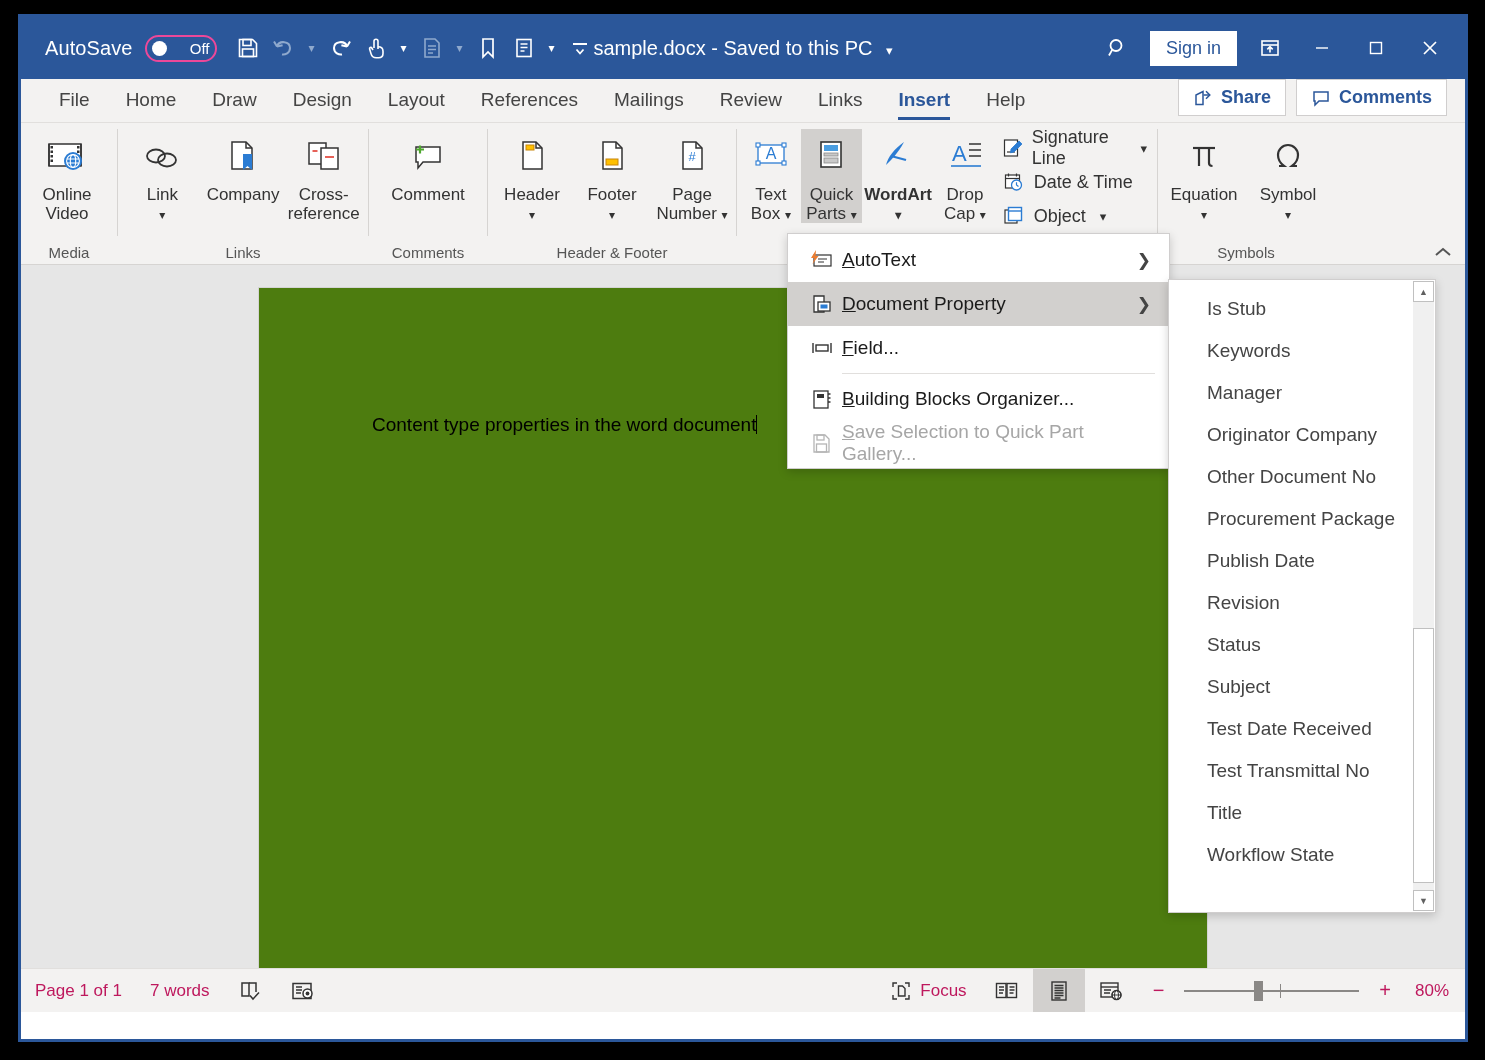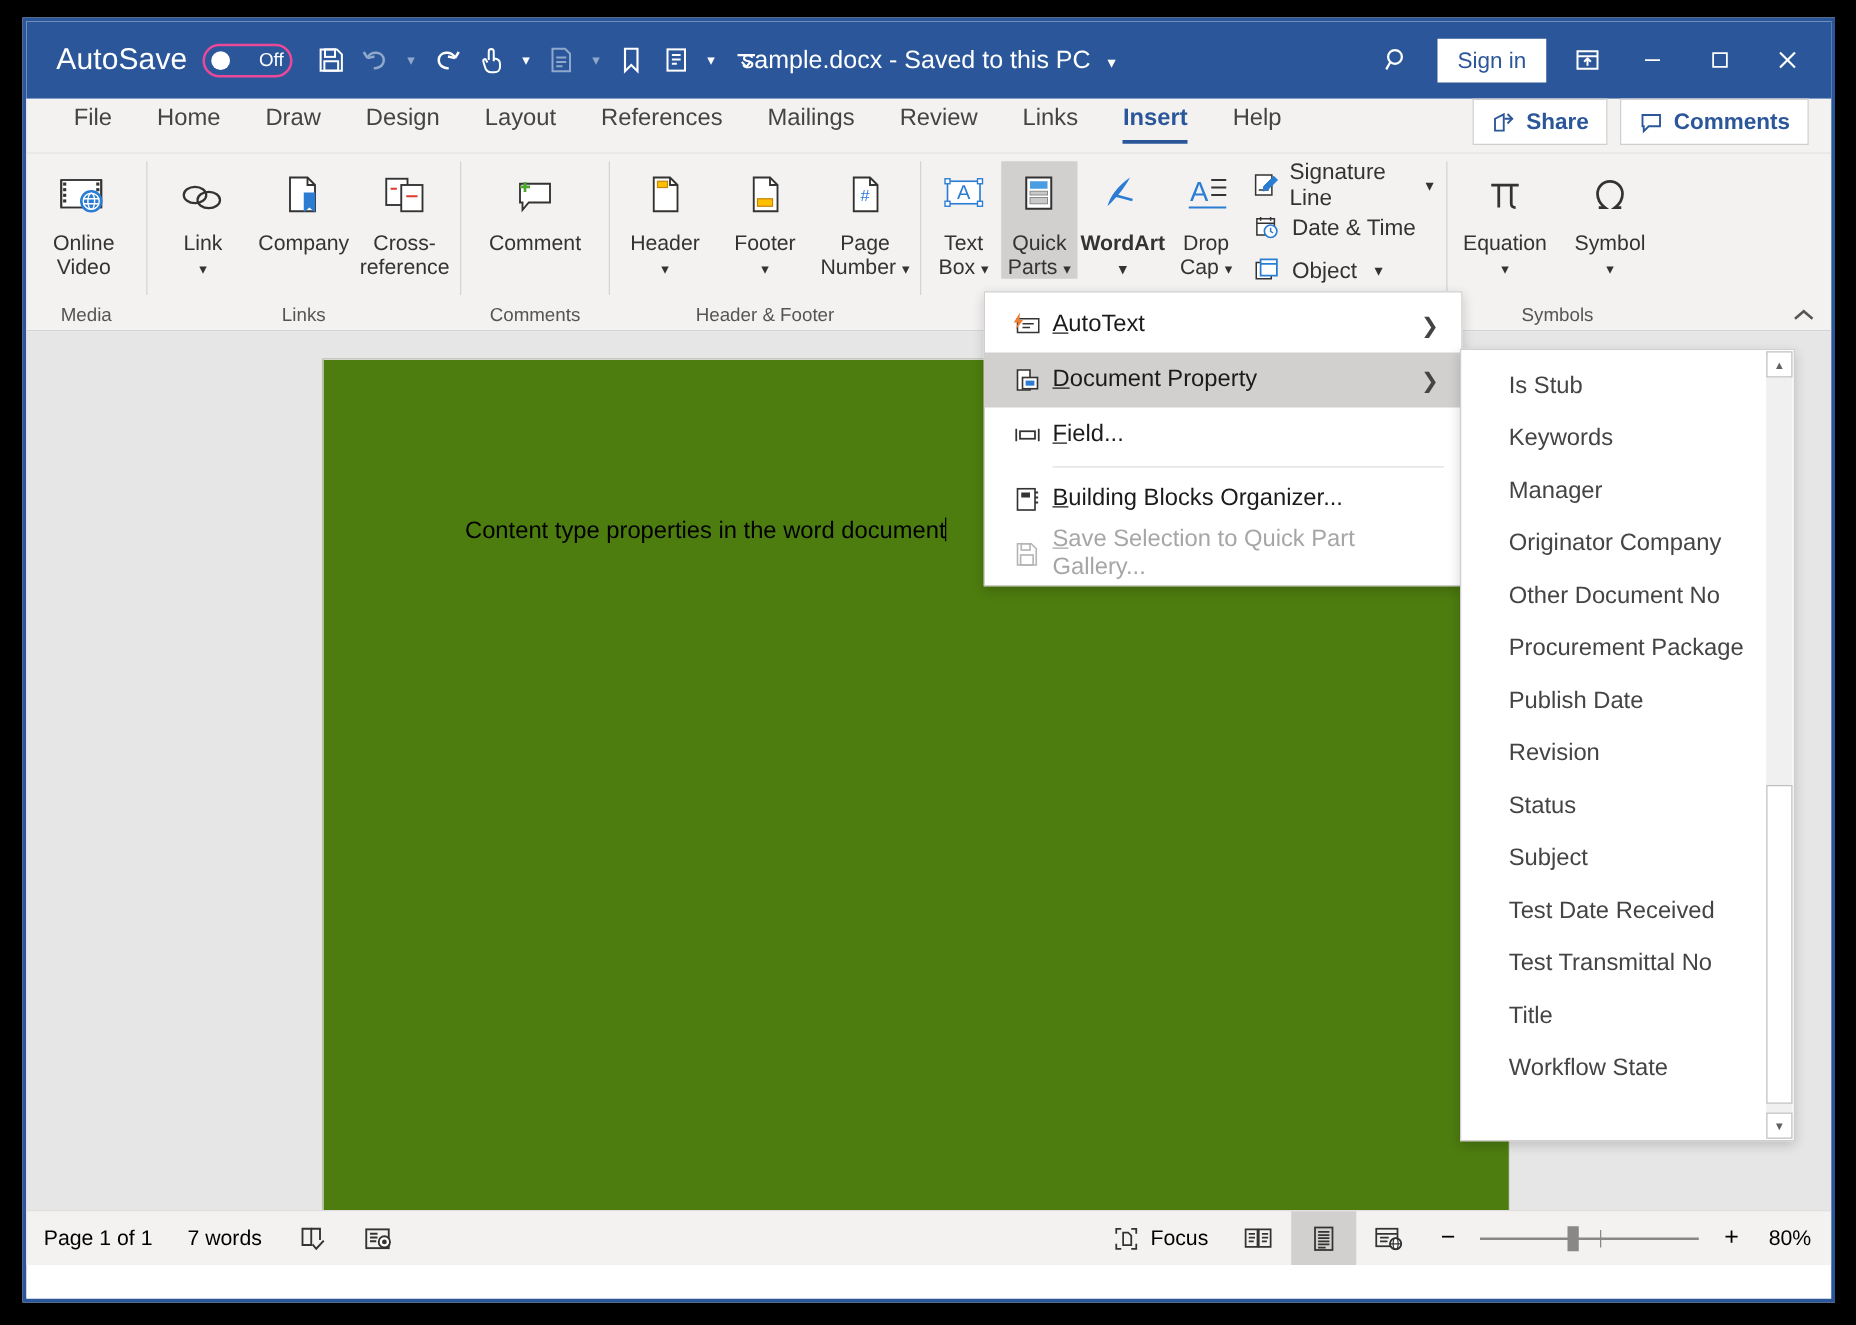--- a/index.html
+++ b/index.html
@@ -21,21 +21,21 @@
   
   .titlebar {
     position: relative;
     height: 62px;
     background: #2b579a;
     display: flex;
     align-items: center;
     color: #fff;
   }
   .autosave-wrap { display:flex; align-items:center; margin-left: 24px; gap: 12px; }
-  .autosave-label { font-size: 24px; letter-spacing: .1px; }
+  .autosave-label { font-size: 20px; letter-spacing: .1px; }
   .toggle {
     width: 72px; height: 27px; border: 2px solid #ec4899; border-radius: 14px;
     display:flex; align-items:center; gap:6px; padding: 0 5px; justify-content: space-between;
   }
   .toggle .knob { width: 15px; height: 15px; border-radius: 50%; background: #fff; }
   .toggle .state { font-size: 15px; }
   .qat { display: flex; align-items: center; gap: 2px; margin-left: 14px; }
   .qat-btn {
     width: 34px; height: 38px; display:flex; align-items:center; justify-content:center;
     color: #fff;
@@ -60,21 +60,21 @@
   }
   .signin {
     background:#fff; color:#2b579a; font-size: 18px; border:0;
     padding: 7px 16px; margin: 0 6px; font-family: inherit;
   }
   .wincontrol { width: 50px; height: 44px; display:flex; align-items:center; justify-content:center; }
 
   
   .tabstrip {
     height: 44px; background: #f3f2f1;
-    display: flex; align-items: center; padding-left: 20px;
+    display: flex; align-items: flex-end; padding-left: 20px;
     border-bottom: 1px solid #e1dfdd;
     position: relative;
   }
   .tab {
     font-size: 19px; color: #444; padding: 0 18px 11px 18px; position: relative;
   }
   .tab.active { color: #2b579a; font-weight: bold; }
   .tab.active::after {
     content:''; position:absolute; left: 18px; right: 18px; bottom: 2px;
     height: 3px; background:#2b579a;
@@ -128,21 +128,21 @@
     font-family: "Liberation Sans", sans-serif;
   }
   .caret-bar {
     display:inline-block; width:1px; height:19px; background:#000;
     vertical-align: -3px; margin-left: 0px;
   }
 
   
   .statusbar {
     height: 44px; background:#f3f2f1; display:flex; align-items:center;
-    border-top: 1px solid #e1dfdd; font-size: 17px; color:#000000;
+    border-top: 1px solid #e1dfdd; font-size: 17px; color:#be185d;
     position: relative;
   }
   .sb-item { padding: 0 14px; display:flex; align-items:center; height:100%; }
   .sb-right { margin-left:auto; display:flex; align-items:center; height:100%; }
   .viewbtn { width:52px; height:100%; display:flex; align-items:center; justify-content:center; }
   .viewbtn.active { background:#d2d0ce; }
   .zoomslider { display:flex; align-items:center; gap:0; padding: 0 10px; }
   .zoom-track { position:relative; width: 175px; height:2px; background:#8a8886; margin: 0 14px; }
   .zoom-thumb { position:absolute; left: 70px; top:-9px; width:9px; height:20px; background:#8a8886; }
   .zoom-mid { position:absolute; left: 96px; top:-6px; width:1px; height:14px; background:#8a8886; }

